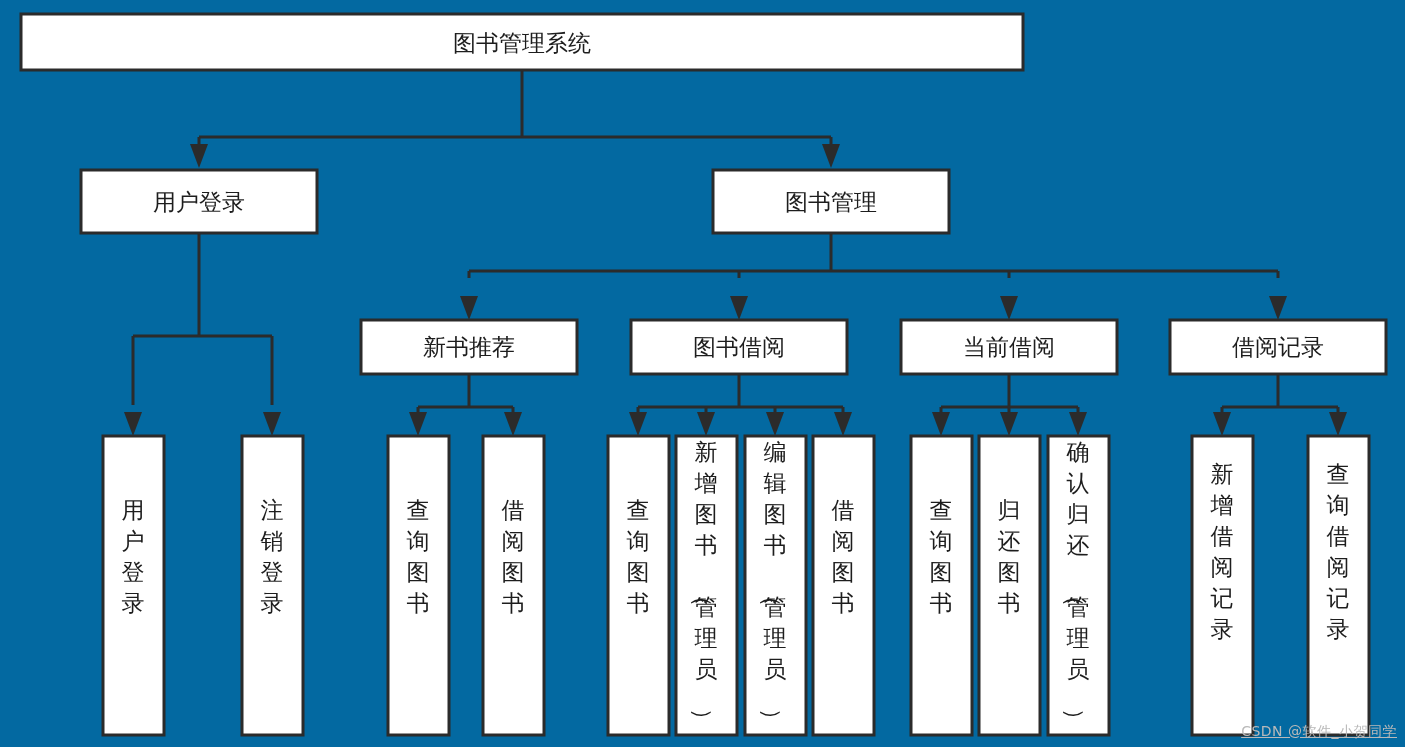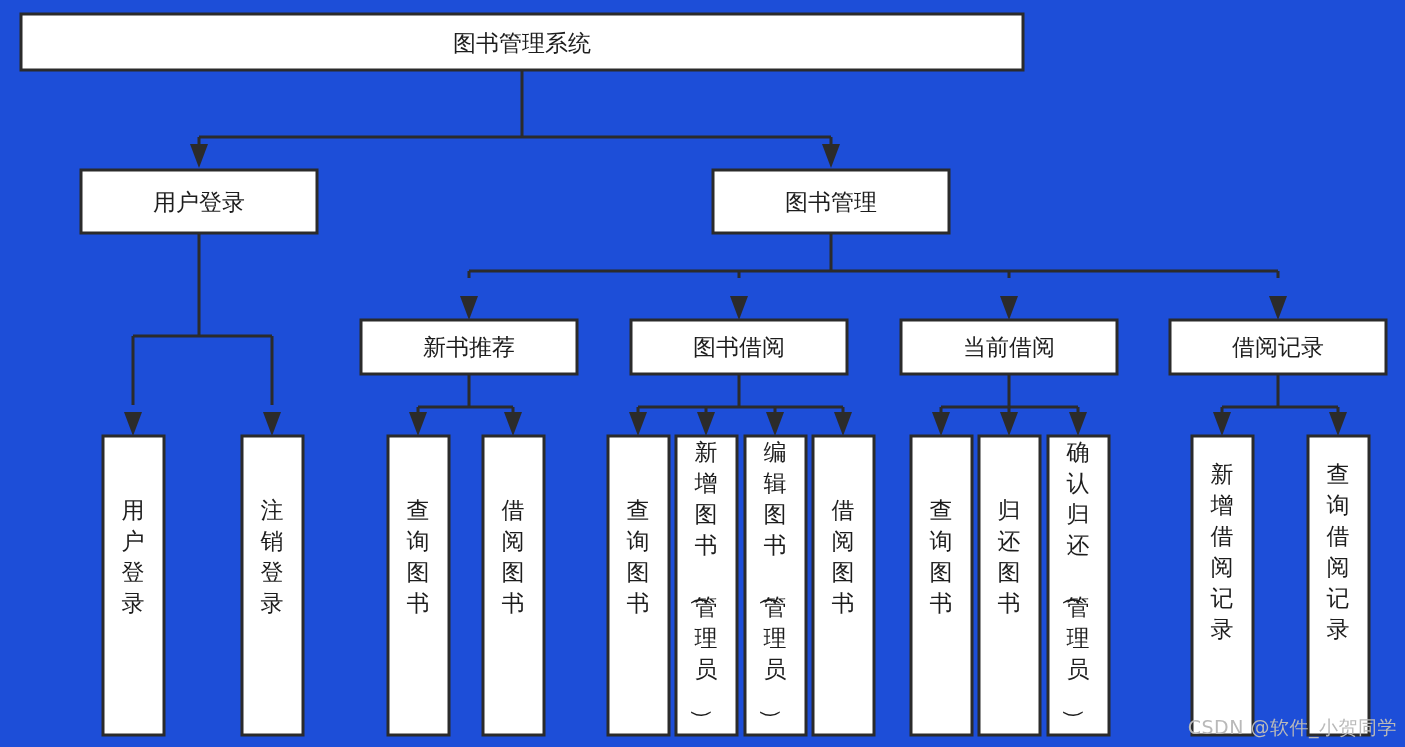--- a/index.html
+++ b/index.html
@@ -7,21 +7,21 @@
     padding: 0;
     background: #ffffff;
   }
   body {
     font-family: "DejaVu Sans", "Liberation Sans", sans-serif;
   }
   #stage {
     position: relative;
     width: 1405px;
     height: 747px;
-    background: #1d4ed8;
+    background: #0369a1;
     overflow: hidden;
   }
   #diagram {
     position: absolute;
     left: 0;
     top: 0;
     width: 1405px;
     height: 747px;
   }
   .node-box {
@@ -51,25 +51,26 @@
     font-family: "DejaVu Sans", "Liberation Sans", sans-serif;
     font-size: 23px;
     fill: #1d1d1d;
     text-anchor: middle;
   }
   .watermark {
     position: absolute;
     right: 8px;
     bottom: 6px;
     font-family: "DejaVu Sans", "Liberation Sans", sans-serif;
-    font-size: 19px;
+    font-size: 14px;
     color: #b9b9b9;
     letter-spacing: 0.5px;
     white-space: nowrap;
     pointer-events: none;
+    text-decoration: underline;
   }
 </style>
 </head>
 <body>
 
 <div id="stage">
 
   <svg id="diagram" viewBox="0 0 1405 747" xmlns="http://www.w3.org/2000/svg">
 
     <defs>

